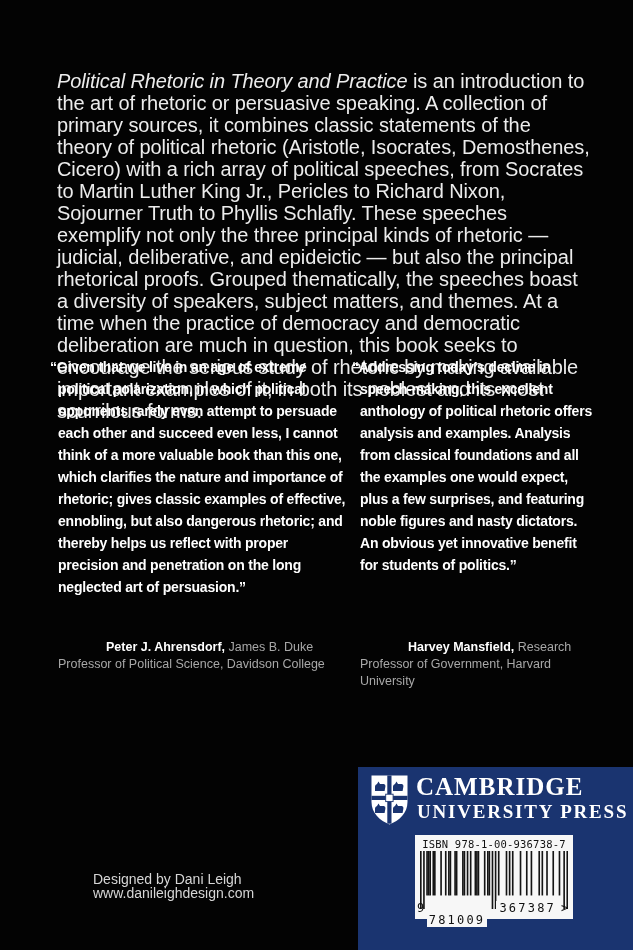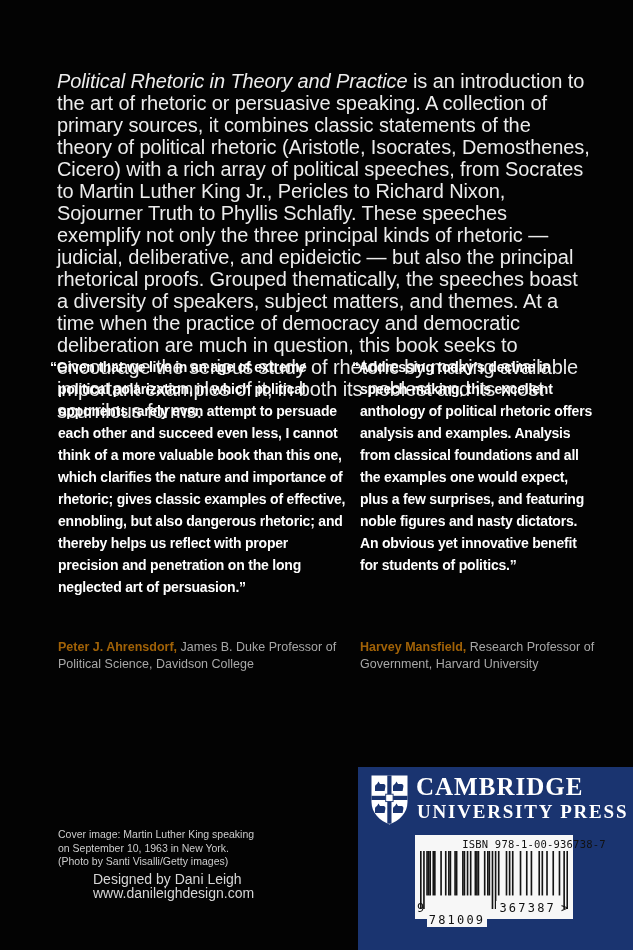--- a/index.html
+++ b/index.html
@@ -22,21 +22,21 @@
     text-indent:-8px; padding-left:8px;
   }
   .quote.left{ left:50px; width:292px; }
   .quote.right{ left:352px; width:232px; }
   .attribution{
     position:absolute; top:639px; font-size:12.5px; line-height:17px;
     color:#a8a8a8; font-weight:400;
   }
   .attribution.left{ left:58px; width:290px; }
   .attribution.right{ left:360px; width:240px; }
-  .attribution .name{ color:#a16207; font-weight:bold; }
+  .attribution .name{ color:#ffffff; font-weight:bold;margin-left:48px; }
   
   .photo-credit{
     position:absolute; left:58px; top:828px; width:270px;
     color:#cdcdcd; font-size:10.5px; line-height:13.5px;
   }
   .designer-credit{
     position:absolute; left:58px; top:872px; width:300px;
     color:#d6d6d6; font-size:14px; line-height:14px;padding-left:35px;
   }
   
@@ -56,21 +56,21 @@
     font-size:19px; letter-spacing:1.8px; white-space:nowrap;
   }
   
   .isbn-box{
     position:absolute; left:57px; top:68px; width:158px; height:84px;
     background:#f7f7f7;
   }
   .isbn-label{
     position:absolute; left:0; top:3px; width:158px; text-align:center;
     color:#111; font-family:"DejaVu Sans Mono", monospace;
-    font-size:10.5px; letter-spacing:0.2px; white-space:nowrap;margin-left:40px;
+    font-size:10.5px; letter-spacing:0.2px; white-space:nowrap;
   }
   .barcode-svg{ position:absolute; left:5px; top:16px; }
   .bc-digit{
     position:absolute; color:#111; font-family:"DejaVu Sans Mono", monospace;
     font-size:12px; top:66px; line-height:14px;
   }
   .bc-d9{ left:2px; }
   .bc-g1{ left:12px; width:60px; text-align:center; background:#f7f7f7; letter-spacing:2.2px;margin-top:12px; }
   .bc-g2{ left:81px; width:60px; text-align:right; background:#f7f7f7; letter-spacing:2.2px; }
   .bc-arrow{ left:146px; }
@@ -83,25 +83,20 @@
   <p class="blurb"><span class="title">Political Rhetoric in Theory and Practice</span><span> is an introduction to the art of rhetoric or persuasive speaking. A collection of primary sources, it combines classic statements of the theory of political rhetoric (Aristotle, Isocrates, Demosthenes, Cicero) with a rich array of political speeches, from Socrates to Martin Luther King Jr., Pericles to Richard Nixon, Sojourner Truth to Phyllis Schlafly. These speeches exemplify not only the three principal kinds of rhetoric — judicial, deliberative, and epideictic — but also the principal rhetorical proofs. Grouped thematically, the speeches boast a diversity of speakers, subject matters, and themes. At a time when the practice of democracy and democratic deliberation are much in question, this book seeks to encourage the serious study of rhetoric by making available important examples of it, in both its noblest and its most scurrilous forms.</span></p>
 
   <div class="quote left">“Given that we live in an age of extreme political polarization, in which political opponents rarely even attempt to persuade each other and succeed even less, I cannot think of a more valuable book than this one, which clarifies the nature and importance of rhetoric; gives classic examples of effective, ennobling, but also dangerous rhetoric; and thereby helps us reflect with proper precision and penetration on the long neglected art of persuasion.”</div>
 
   <div class="quote right">“Addressing today’s decline in speech-making, this excellent anthology of political rhetoric offers analysis and examples. Analysis from classical foundations and all the examples one would expect, plus a few surprises, and featuring noble figures and nasty dictators. An obvious yet innovative benefit for students of politics.”</div>
 
   <div class="attribution left"><span class="name">Peter J. Ahrensdorf,</span><span> James B. Duke Professor of Political Science, Davidson College</span></div>
 
   <div class="attribution right"><span class="name">Harvey Mansfield,</span><span> Research Professor of Government, Harvard University</span></div>
 
-  <div class="photo-credit">
-    <div>Cover image: Martin Luther King speaking</div>
-    <div>on September 10, 1963 in New York.</div>
-    <div>(Photo by Santi Visalli/Getty images)</div>
-  </div>
 
   <div class="designer-credit">Designed by Dani Leigh  www.danileighdesign.com</div>
 
   <div class="panel" id="publisher-panel" style="background: rgb(26, 52, 112);">
 
     <svg class="shield" width="39" height="52" viewBox="0 0 39 52">
       <path d="M1.5 1.5 h36 v26.5 c0 11.5 -8.5 18.5 -18 22.5 c-9.5 -4 -18 -11 -18 -22.5 Z" fill="#ffffff"></path>
       <rect x="17.3" y="1.5" width="4.2" height="48.2" fill="#1a3470"></rect>
       <rect x="1.5" y="21.8" width="36" height="4.2" fill="#1a3470"></rect>
       <g fill="#1a3470">

